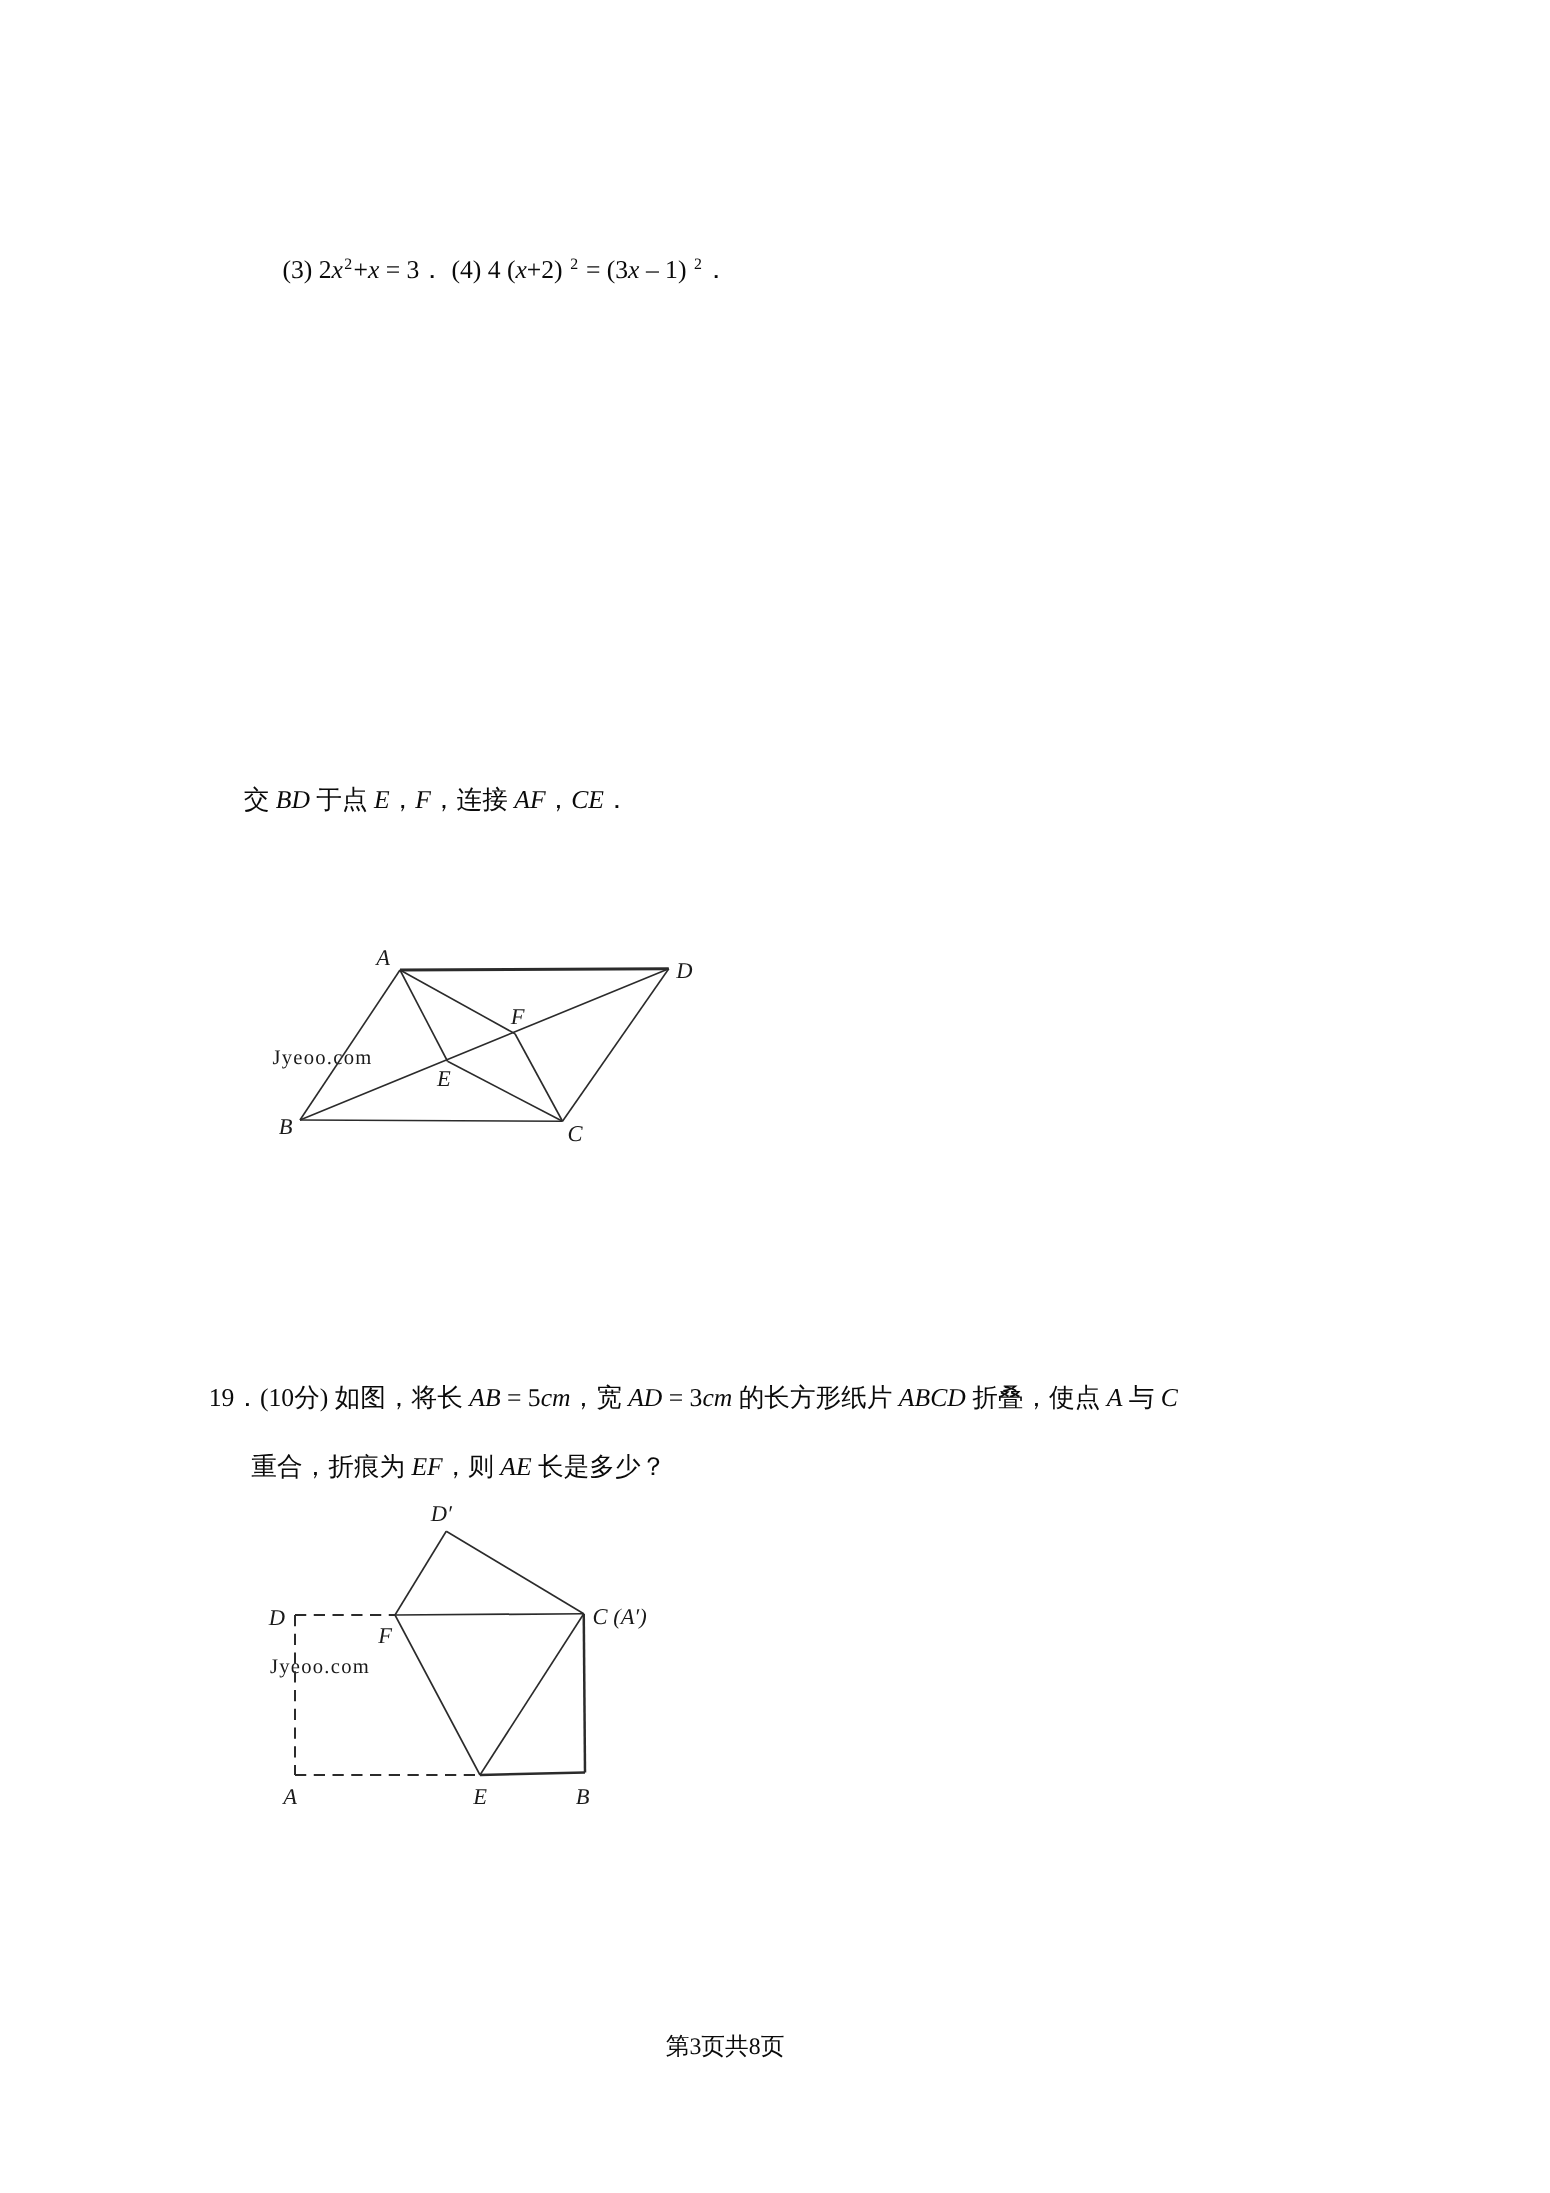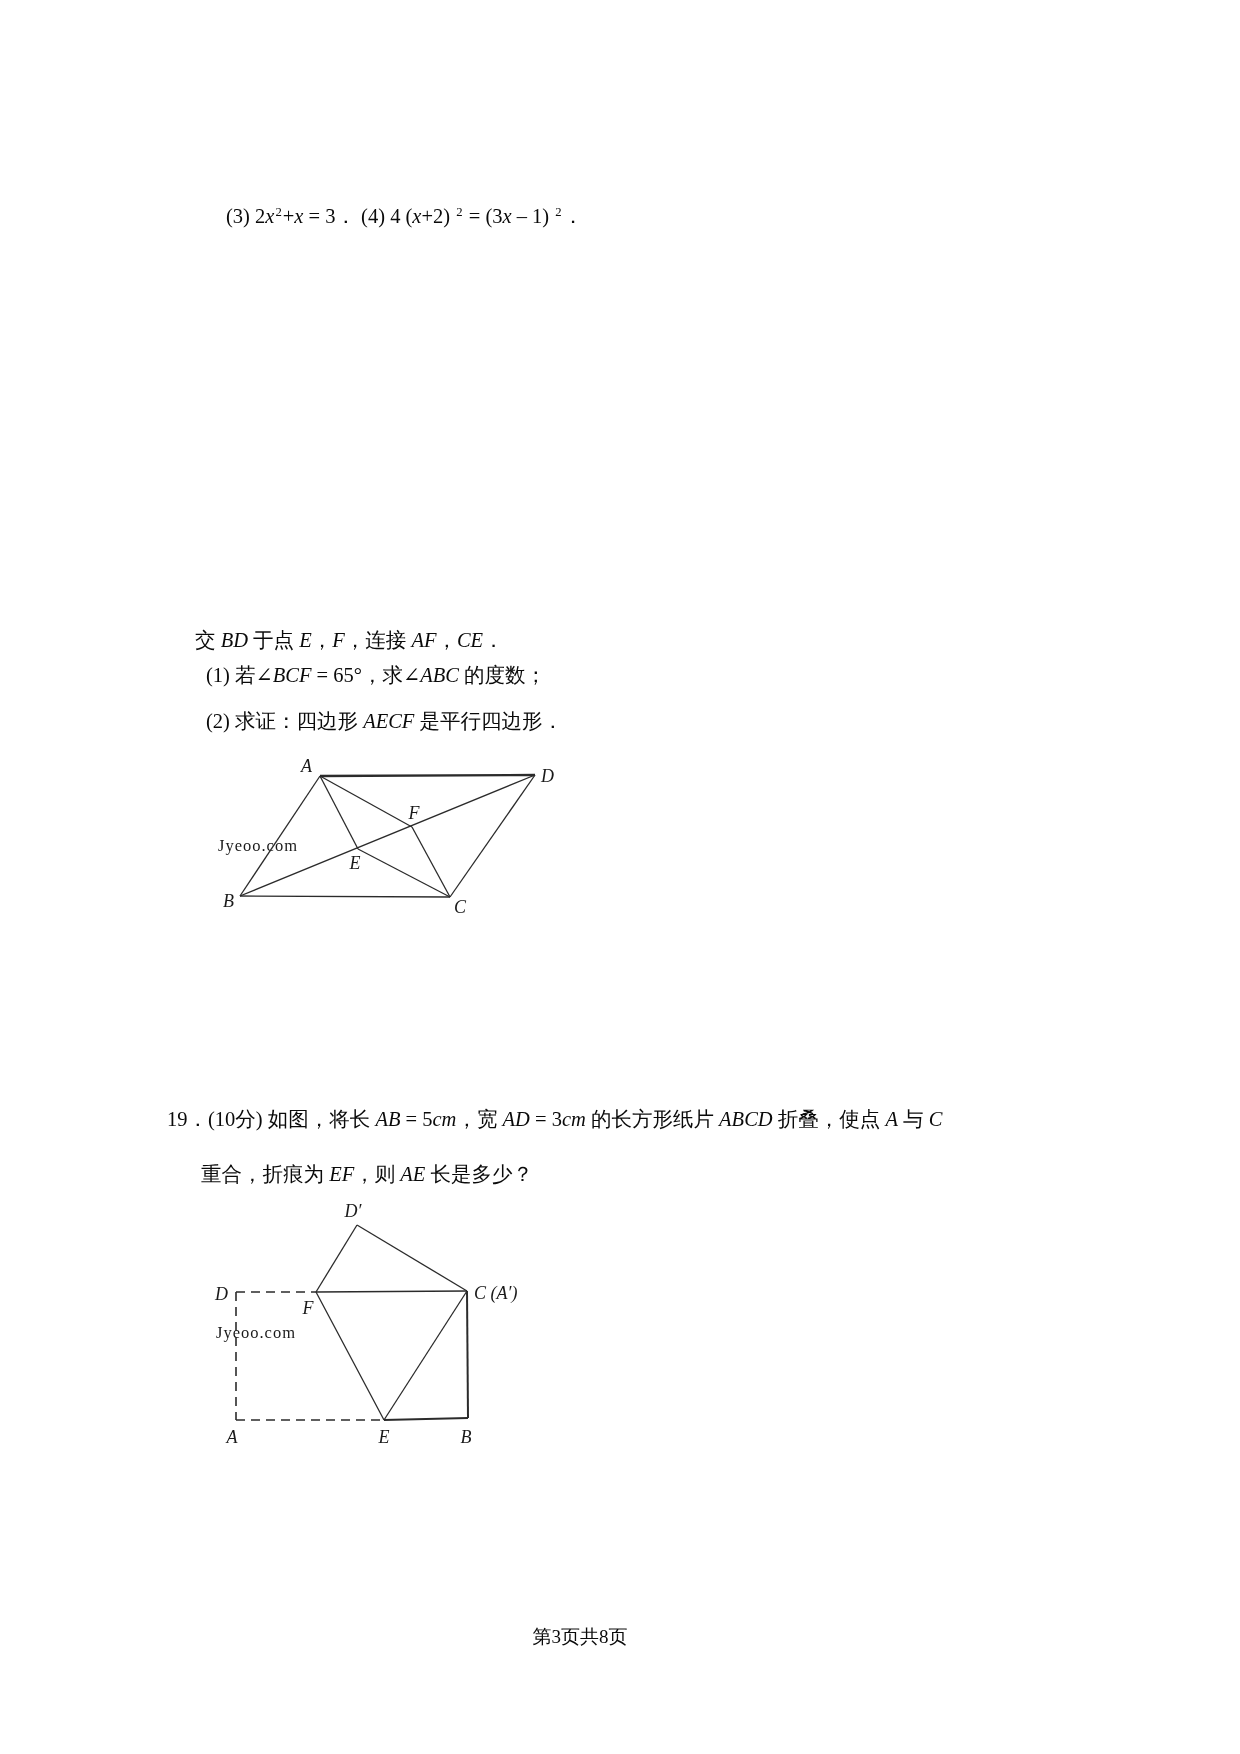--- a/index.html
+++ b/index.html
@@ -49,23 +49,21 @@
 
 <div class="page">
 
   <div class="line" style="left:226px;top:203px;"><span class="r">(3) 2</span><span class="i">x</span><span class="sup">2</span><span class="r">+</span><span class="i">x</span><span class="r"> = 3． (4) 4 (</span><span class="i">x</span><span class="r">+2) </span><span class="sup">2</span><span class="r"> = (3</span><span class="i">x</span><span class="r"> – 1) </span><span class="sup">2</span><span class="r">．</span></div>
 
 
 
 
   <div class="line" style="left:195px;top:627px;"><span class="r">交 </span><span class="i">BD</span><span class="r"> 于点 </span><span class="i">E</span><span class="r">，</span><span class="i">F</span><span class="r">，连接 </span><span class="i">AF</span><span class="r">，</span><span class="i">CE</span><span class="r">．</span></div>
 
-  <div class="line" style="left:206px;top:662px;"><span class="r">(1) 若∠</span><span class="i">BCF</span><span class="r"> = 65°，求∠</span><span class="i">ABC</span><span class="r"> 的度数；</span></div>
 
-  <div class="line" style="left:206px;top:708px;"><span class="r">(2) 求证：四边形 </span><span class="i">AECF</span><span class="r"> 是平行四边形．</span></div>
 
   <div class="fig" style="left:190px;top:755px;">
     <svg width="390" height="170" viewBox="0 0 390 170">
       <text class="wm" x="28" y="96" fill="#eab9b9">Jyeoo.com</text>
       <g stroke="#2b2b2b" stroke-width="1.3" fill="none">
         <line x1="130" y1="21" x2="345" y2="20" stroke-width="2.4"></line>
         <line x1="130" y1="21" x2="50" y2="141"></line>
         <line x1="50" y1="141" x2="260" y2="142"></line>
         <line x1="345" y1="20" x2="260" y2="142"></line>
         <line x1="50" y1="141" x2="345" y2="20"></line>

